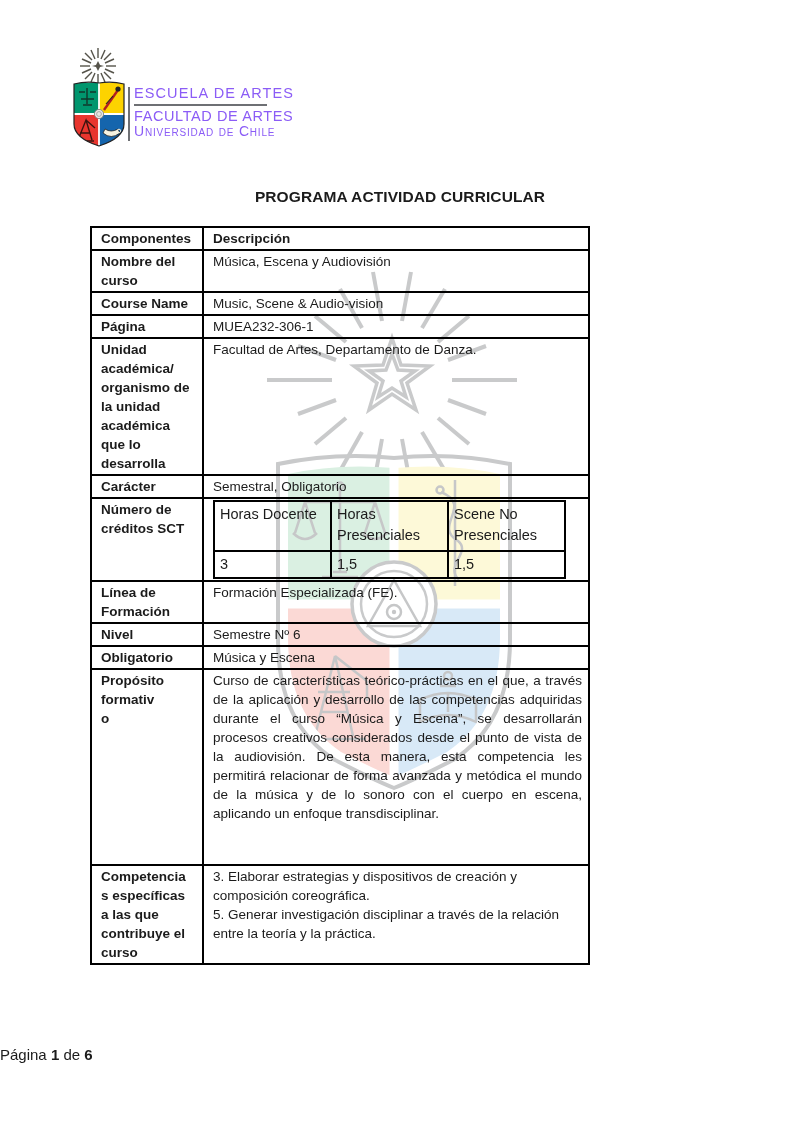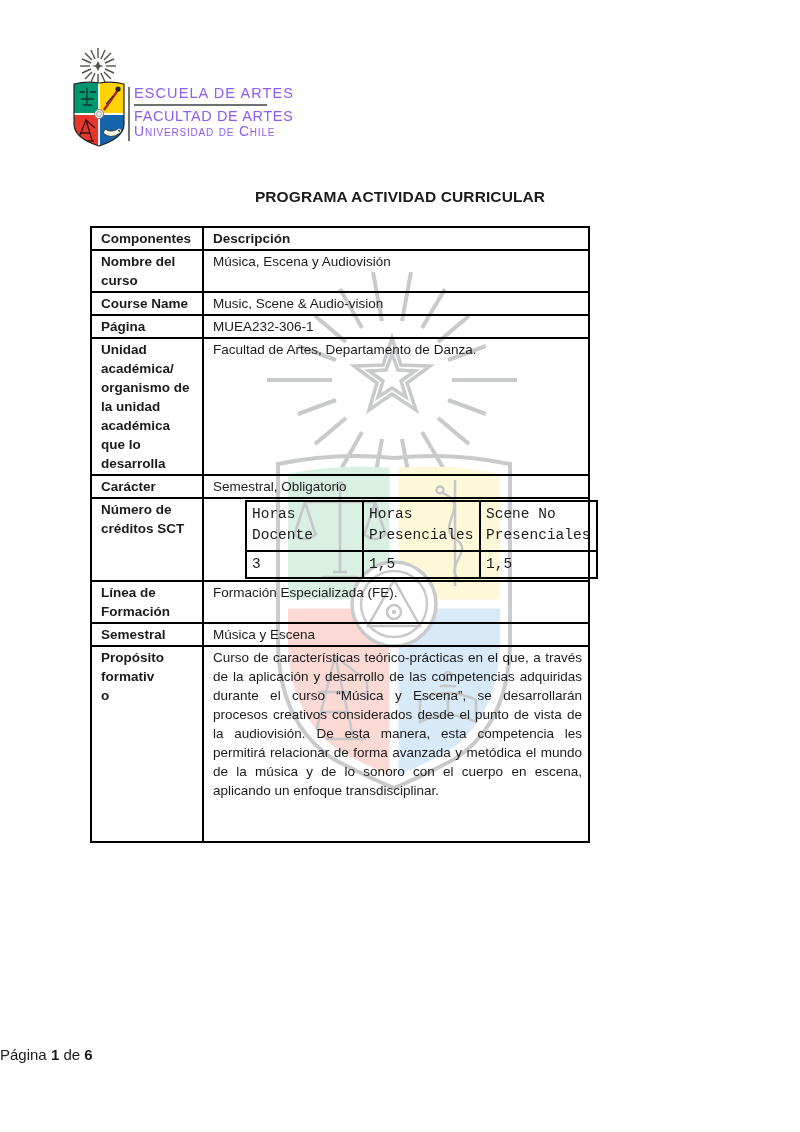--- a/index.html
+++ b/index.html
@@ -32,21 +32,21 @@
   th{text-align:left;}
   .justify{text-align:justify;}
   .h17 td,.h17 th{height:17px;}
   .h37 td{height:37px;margin-left:16px;}
   .h125 td{height:125px;}
   .h192 td{height:192px;}
   .h82 td{height:82px;}
   td.credits-cell{padding:0;}
   
   table.credits{border-collapse:collapse;table-layout:fixed;width:352px;
-    font-family:Liberation Mono, monospace;margin-left:32px;}
+    font-family:Liberation Sans, sans-serif;}
   table.credits td{border:2px solid #000;vertical-align:top;background:transparent;
     padding:2px 5px;font-size:14.5px;line-height:21px;white-space:pre-line;}
   table.credits col{width:117px;}
   table.credits tr.hdr td{height:44px;}
   table.credits tr.vals td{height:21px;}
   
   .footer{position:absolute;top:1046px;left:0;width:712px;font-size:15px;}
   .footer b{font-weight:bold;}
 </style>
 </head>
@@ -252,27 +252,40 @@
       </tbody>
           </table>
     </td>
   </tr>
   <tr class="h37">
     <td class="lbl">Línea de
 Formación</td>
     <td class="val">Formación Especializada (FE).</td>
   </tr>
   <tr class="h17">
-    <td class="lbl">Semestral</td>
+    <td class="lbl">Nivel</td>
+    <td class="val">Semestre Nº 6</td>
+  </tr>
+  <tr class="h17">
+    <td class="lbl">Obligatorio</td>
     <td class="val">Música y Escena</td>
   </tr>
   <tr class="h192">
     <td class="lbl">Propósito
 formativ
 o</td>
     <td class="val justify">Curso de características teórico-prácticas en el que, a través de la aplicación y desarrollo de las competencias adquiridas durante el curso “Música y Escena”, se desarrollarán procesos creativos considerados desde el punto de vista de la audiovisión. De esta manera, esta competencia les permitirá relacionar de forma avanzada y metódica el mundo de la música y de lo sonoro con el cuerpo en escena, aplicando un enfoque transdisciplinar.</td>
   </tr>
+  <tr class="h82">
+    <td class="lbl">Competencia
+s específicas
+a las que
+contribuye el
+curso</td>
+    <td class="val">3. Elaborar estrategias y dispositivos de creación y composición coreográfica.
+5. Generar investigación disciplinar a través de la relación entre la teoría y la práctica.</td>
+  </tr>
 </tbody>
   </table>
 
 <div class="footer">
   <span>Página </span><b>1</b><span> de </span><b>6</b>
 </div>
 
 </body></html>

